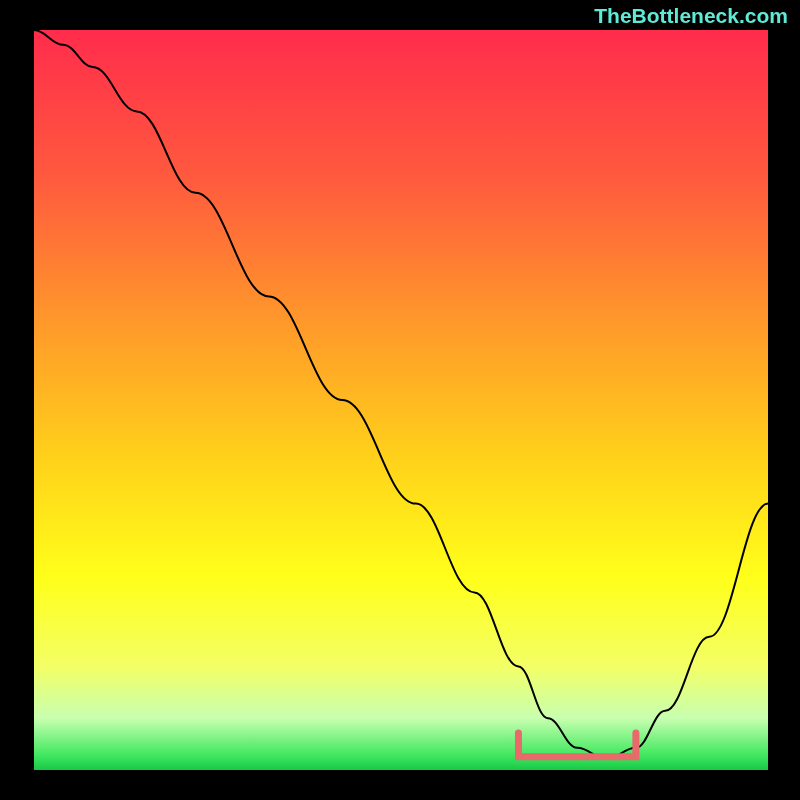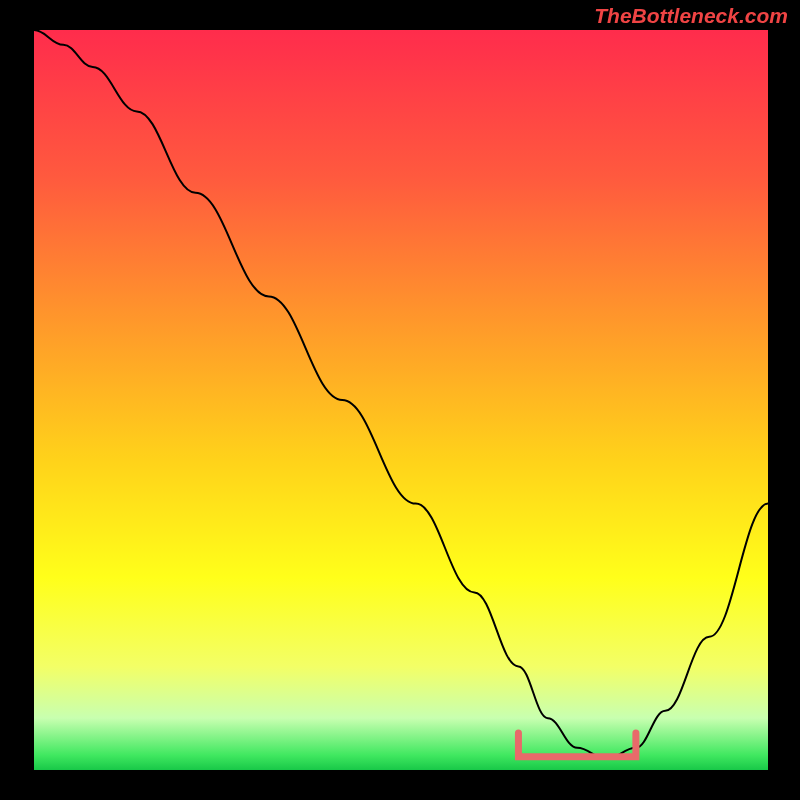--- a/index.html
+++ b/index.html
@@ -9,25 +9,24 @@
     height: 800px;
     background: #000;
     font-family: Arial, Helvetica, sans-serif;
     position: relative;
     overflow: hidden;
   }
   .attribution {
     position: absolute;
     top: 4px;
     right: 12px;
-    color: #ef4444;
+    color: #5eead4;
     font-size: 21px;
     font-weight: 600;
     z-index: 10;
-    font-style: italic;
   }
   .plot-area {
     position: absolute;
     left: 34px;
     top: 30px;
     width: 734px;
     height: 740px;
     overflow: hidden;
   }
   .plot-area svg {

